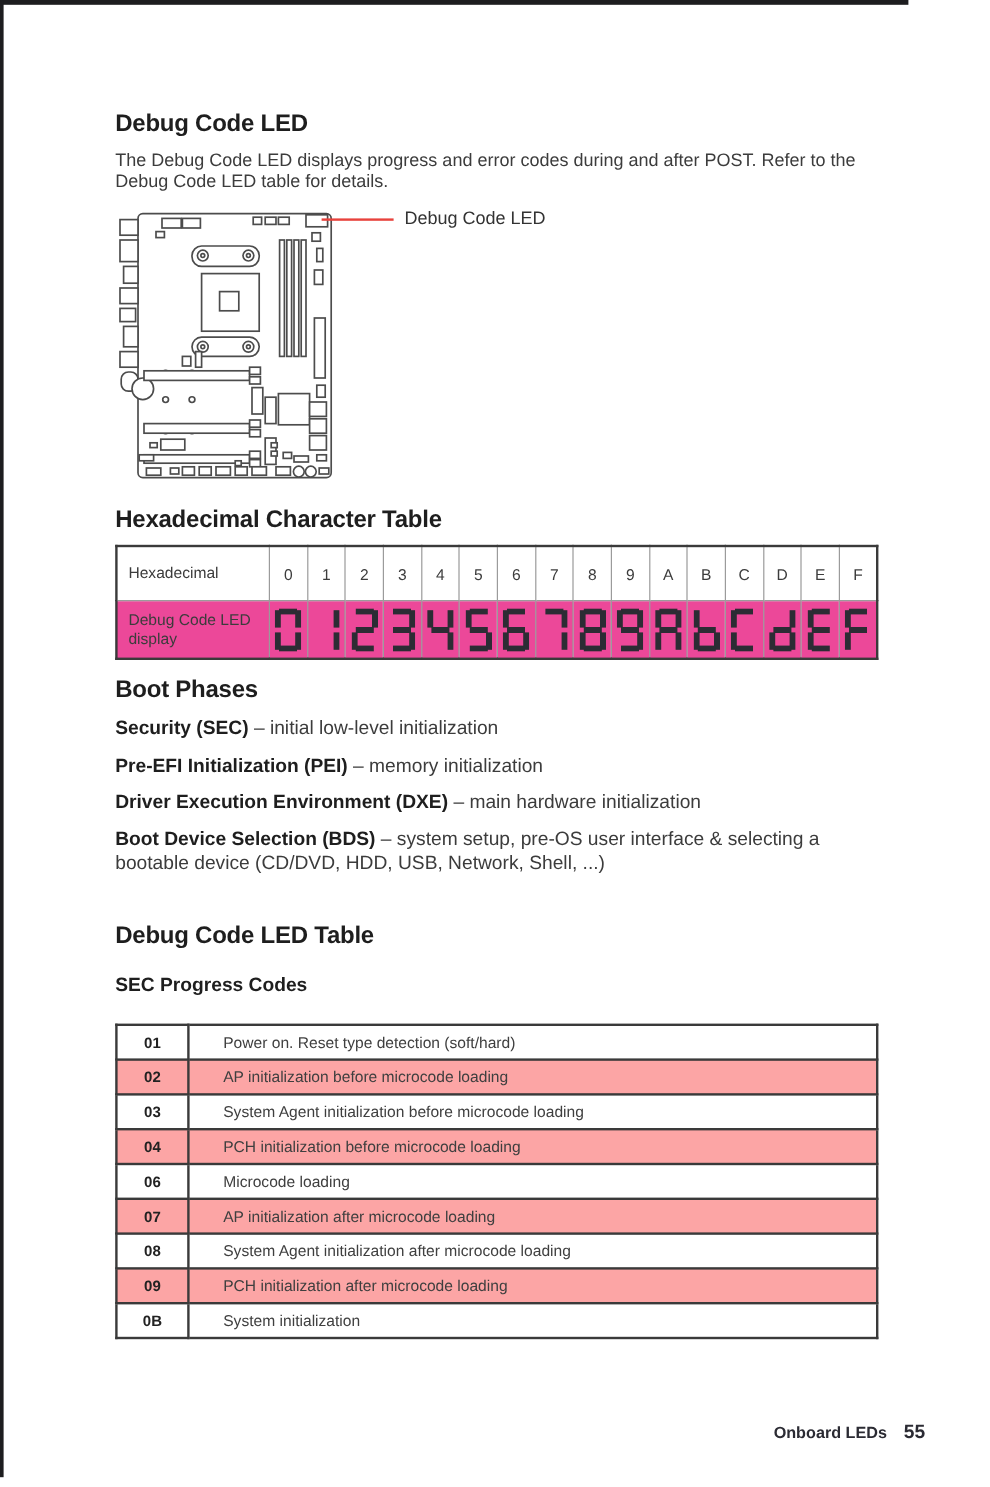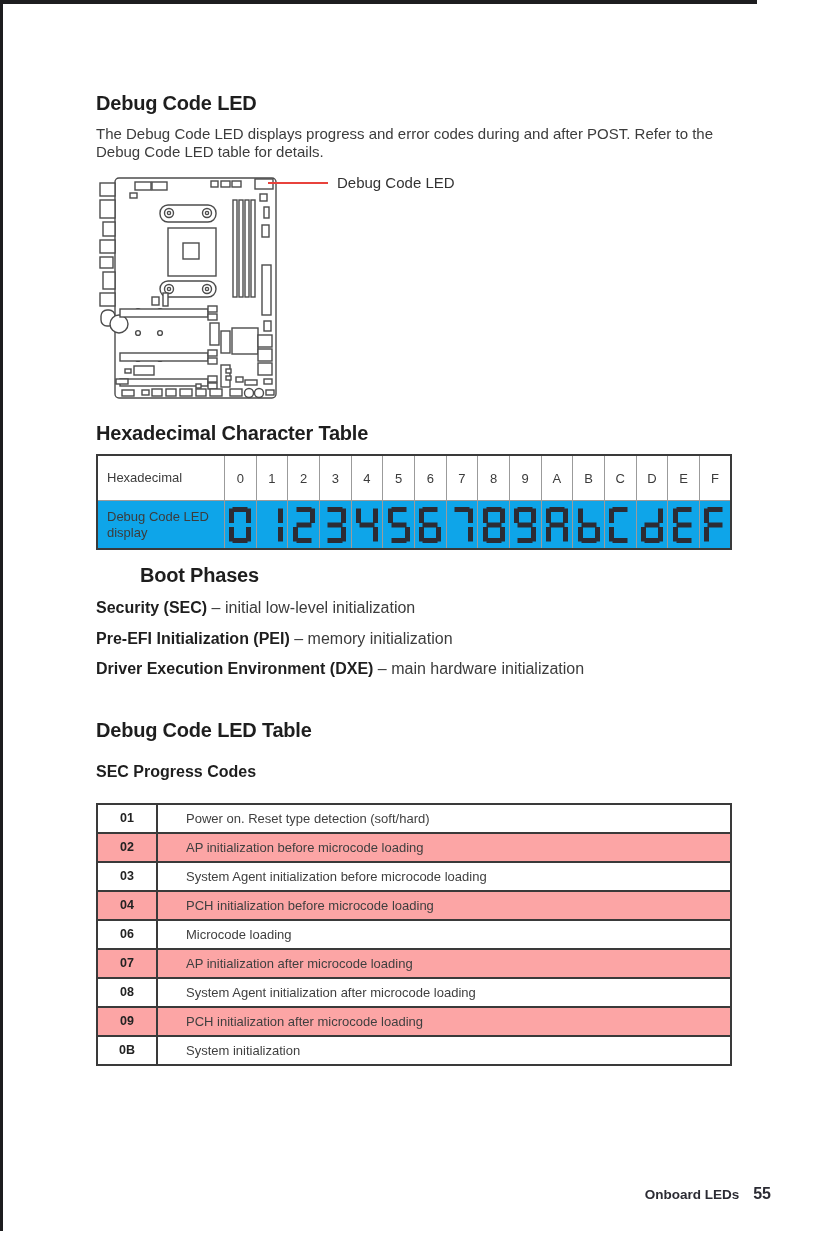--- a/index.html
+++ b/index.html
@@ -16,25 +16,25 @@
   .board-svg rect,.board-svg circle,.board-svg path,.board-svg line{fill:#ffffff;stroke:#4c4c4c;stroke-width:1.4;}
   .callout-line{position:absolute;left:172px;top:9px;width:60px;height:2.5px;}
   .callout-label{position:absolute;left:241px;top:1px;font-size:15px;color:#333333;}
   
   .hex-heading{margin-top:17px;}
   table.hex{margin-top:9px;width:636px;border-collapse:collapse;table-layout:fixed;}
   table.hex td{border:1px solid #9b9b9b;text-align:center;vertical-align:middle;color:#3c3c3c;font-size:13px;padding:0;}
   table.hex{border:2px solid #3a3a3a;}
   table.hex tr.r1{height:46px;}
   table.hex tr.r2{height:48px;}
-  table.hex tr.r2 td{background:#0ea5e9;}
+  table.hex tr.r2 td{background:#ec4899;}
   table.hex td.rowlabel{width:117px;text-align:left;padding-left:9px;line-height:1.2;}
   table.hex td svg{display:block;margin:0 auto;}
   
-  .boot-heading{margin-top:14px;margin-left:44px;}
+  .boot-heading{margin-top:14px;}
   .phase{margin-top:11px;font-size:16px;line-height:1.23;color:#3c3c3c;}
   .phase b{color:#1e1e1e;}
   
   .led-heading{margin-top:40px;}
   .sec-heading{margin:21px 0 0;font-size:16px;font-weight:700;color:#1e1e1e;}
   table.sec{margin-top:22px;width:636px;border-collapse:collapse;border:2px solid #3a3a3a;table-layout:fixed;}
   table.sec td{border:2px solid #3a3a3a;height:25px;vertical-align:middle;}
   table.sec td.code{width:56px;text-align:center;font-weight:700;font-size:12.5px;color:#222222;}
   table.sec td.desc{font-size:13px;color:#3f3f3f;padding-left:28px;}
   table.sec tr.gray td{background:#fca5a5;}
@@ -329,20 +329,21 @@
             </svg>
           </td>
         </tr>
     </tbody>
   </table>
 
   <h2 class="boot-heading">Boot Phases</h2>
   <div class="phase"><b>Security (SEC)</b><span> – initial low-level initialization</span></div>
   <div class="phase"><b>Pre-EFI Initialization (PEI)</b><span> – memory initialization</span></div>
   <div class="phase"><b>Driver Execution Environment (DXE)</b><span> – main hardware initialization</span></div>
+  <div class="phase"><b>Boot Device Selection (BDS)</b><span> – system setup, pre-OS user interface &amp; selecting a bootable device (CD/DVD, HDD, USB, Network, Shell, ...)</span></div>
 
   <h2 class="led-heading">Debug Code LED Table</h2>
   <h3 class="sec-heading">SEC Progress Codes</h3>
   <table class="sec">
     <tbody id="sec-rows">
         <tr>
           <td class="code">01</td>
           <td class="desc">Power on. Reset type detection (soft/hard)</td>
         </tr>
         <tr class="gray">

